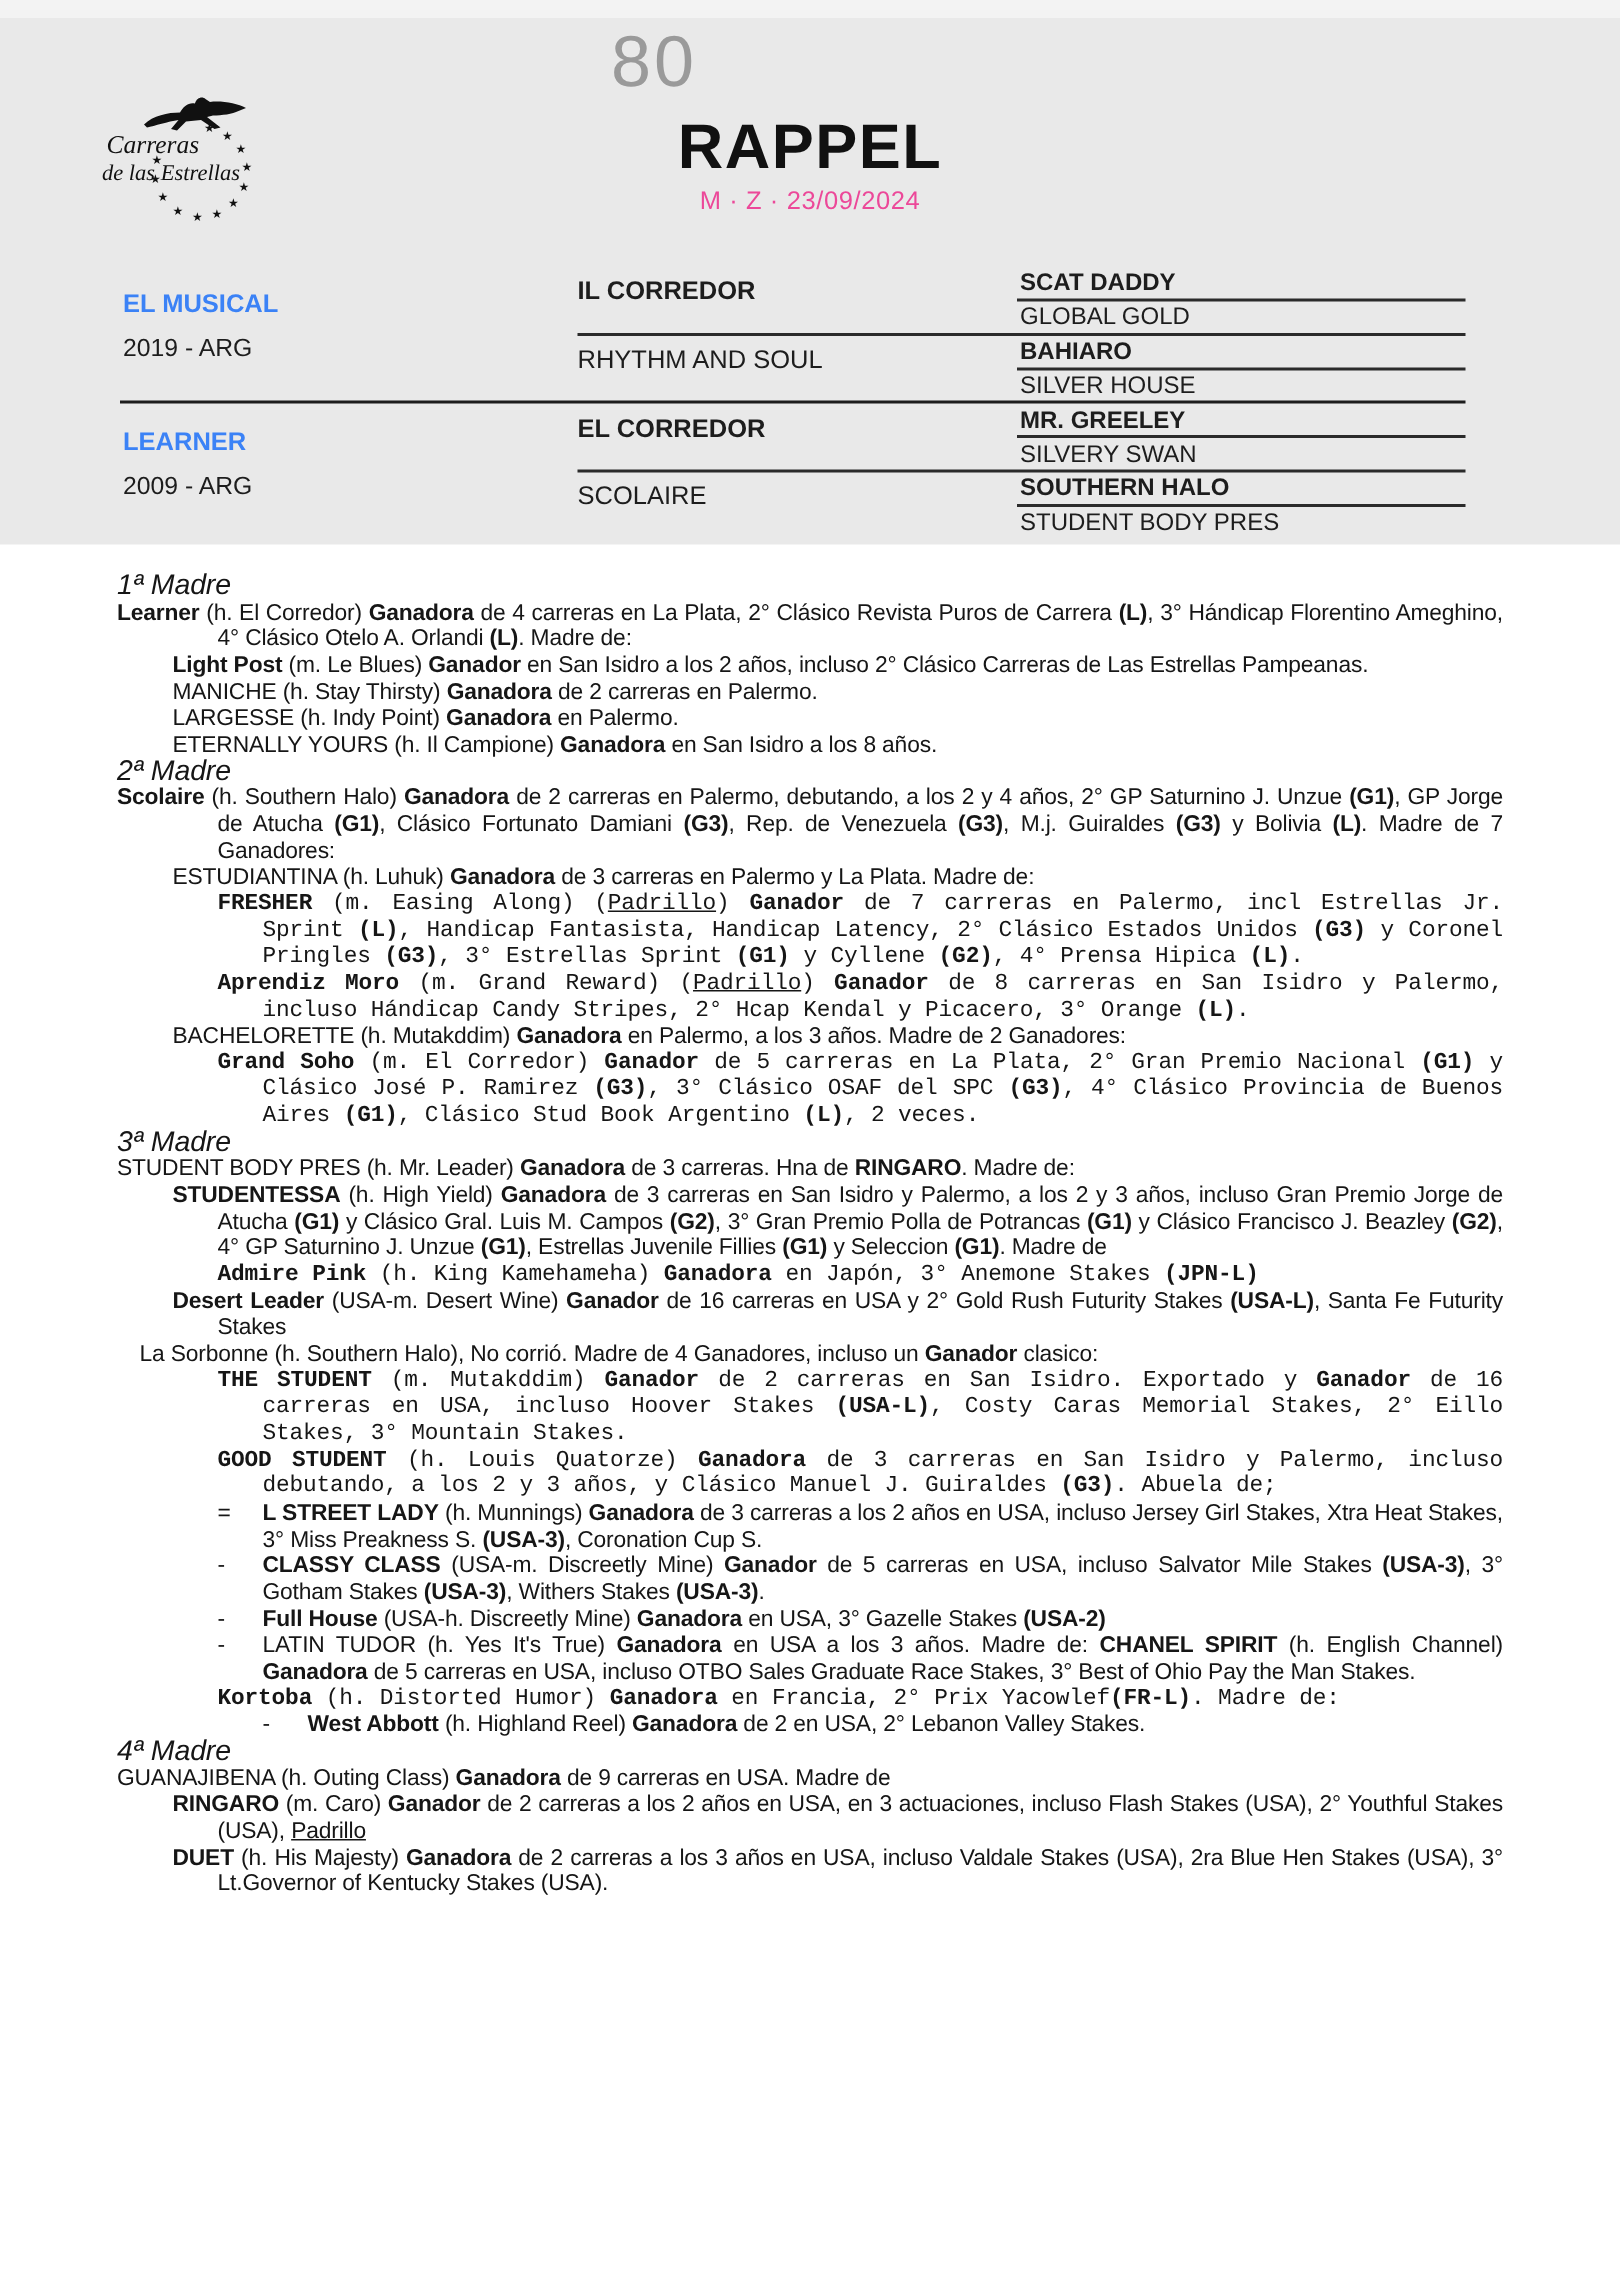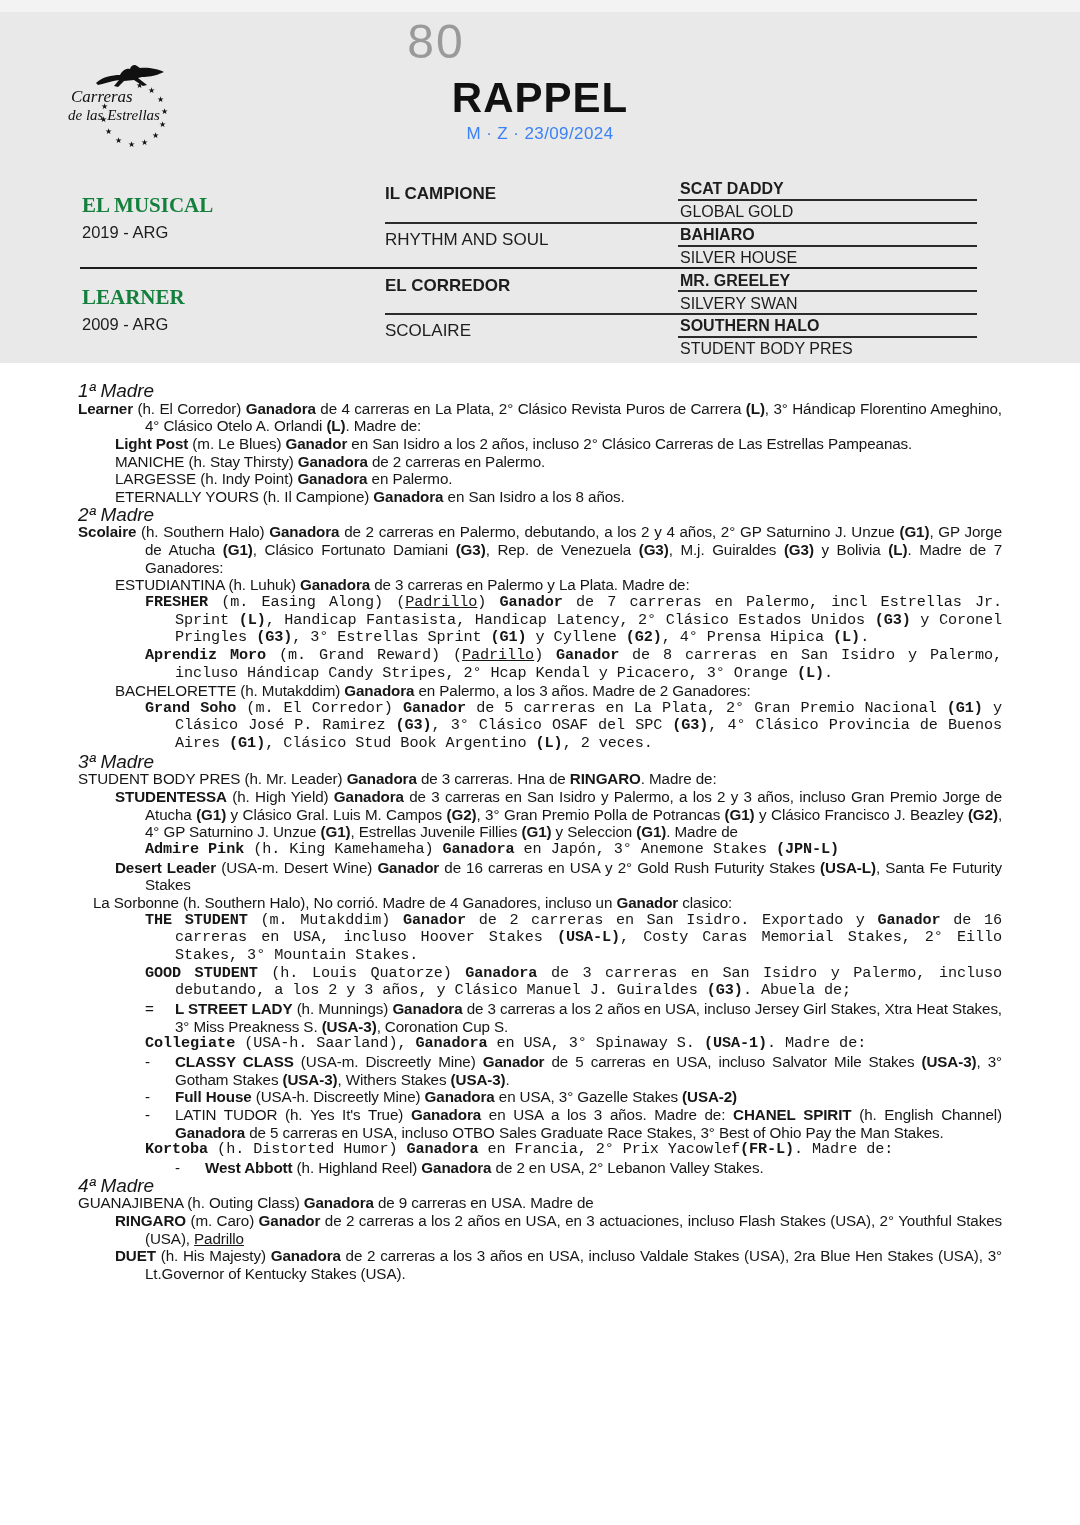--- a/index.html
+++ b/index.html
@@ -5,28 +5,28 @@
   html,body{margin:0;padding:0;background:#ffffff;}
   .page{position:relative;width:1080px;height:1525px;background:#ffffff;overflow:hidden;
         font-family:"Liberation Sans",sans-serif;color:#1d1d1d;}
   .band{position:absolute;left:0;top:0;width:1080px;height:363px;background:#e9e9e9;}
   .band-top{position:absolute;left:0;top:0;width:1080px;height:12px;background:#f3f3f3;}
   .page-number{position:absolute;left:0;top:14px;width:872px;text-align:center;
        font-size:48px;font-weight:200;color:#9a9a9a;letter-spacing:2px;}
   .horse-name{position:absolute;left:0;top:74px;width:1080px;text-align:center;
        font-size:42px;font-weight:800;letter-spacing:1px;color:#111;}
   .horse-subtitle{position:absolute;left:0;top:124px;width:1080px;text-align:center;
-       font-size:17px;font-weight:500;letter-spacing:0.4px;color:#3b82f6;}
+       font-size:17px;font-weight:500;letter-spacing:0.4px;color:#ec4899;}
   .logo{position:absolute;left:68px;top:64px;width:140px;height:100px;}
   .logo text.l1{font-family:"Liberation Serif",serif;font-style:italic;font-size:17px;fill:#111;}
   .logo text.l2{font-family:"Liberation Serif",serif;font-style:italic;font-size:15px;fill:#111;}
   .logo text.star{font-size:8px;fill:#111;}
   
   .ped-cell{position:absolute;white-space:nowrap;}
-  .g1name{font-size:21px;font-weight:800;color:#15803d;font-family:Liberation Serif, serif;}
+  .g1name{font-size:17px;font-weight:800;color:#3b82f6;}
   .g1info{font-size:16.5px;color:#1d1d1d;}
   .g2{left:385px;font-size:17px;}
   .g3{left:680px;font-size:16px;width:297px;}
   .bold{font-weight:700;}
   .st-line{position:absolute;height:1.5px;background:#2b2b2b;}
   .st-thick{height:2px;background:#1d1d1d;}
   
   .bodytext{position:absolute;left:78px;top:382px;width:924px;font-size:15.2px;
        line-height:17.65px;letter-spacing:-0.1px;color:#161616;}
   .para{text-align:justify;}
@@ -75,21 +75,21 @@
 
   <div class="horse-name">RAPPEL</div>
   <div class="horse-subtitle">M · Z · 23/09/2024</div>
 
   <div>
     <div class="ped-cell g1name" style="left:82px;top:193px;">EL MUSICAL</div>
     <div class="ped-cell g1info" style="left:82px;top:223px;">2019 - ARG</div>
     <div class="ped-cell g1name" style="left:82px;top:285px;">LEARNER</div>
     <div class="ped-cell g1info" style="left:82px;top:315px;">2009 - ARG</div>
 
-    <div class="ped-cell g2 bold" style="top:184px;">IL CAMPIONE</div>
+    <div class="ped-cell g2 bold" style="top:184px;">IL CORREDOR</div>
     <div class="ped-cell g2" style="top:230px;">RHYTHM AND SOUL</div>
     <div class="ped-cell g2 bold" style="top:276px;">EL CORREDOR</div>
     <div class="ped-cell g2" style="top:321px;">SCOLAIRE</div>
 
     <div class="ped-cell g3 bold" style="top:180px;">SCAT DADDY</div>
     <div class="ped-cell g3" style="top:203px;">GLOBAL GOLD</div>
     <div class="ped-cell g3 bold" style="top:226px;">BAHIARO</div>
     <div class="ped-cell g3" style="top:249px;">SILVER HOUSE</div>
     <div class="ped-cell g3 bold" style="top:272px;">MR. GREELEY</div>
     <div class="ped-cell g3" style="top:295px;">SILVERY SWAN</div>
@@ -121,21 +121,20 @@
       <div class="para l2"><span class="b">Grand Soho</span><span> (m. El Corredor) </span><span class="b">Ganador</span><span> de 5 carreras en La Plata, 2° Gran Premio Nacional </span><span class="b">(G1)</span><span> y Clásico José P. Ramirez </span><span class="b">(G3)</span><span>, 3° Clásico OSAF del SPC </span><span class="b">(G3)</span><span>, 4° Clásico Provincia de Buenos Aires </span><span class="b">(G1)</span><span>, Clásico Stud Book Argentino </span><span class="b">(L)</span><span>, 2 veces.</span></div>
       <div class="para head">3ª Madre</div>
       <div class="para l0"><span>STUDENT BODY PRES (h. Mr. Leader) </span><span class="b">Ganadora</span><span> de 3 carreras. Hna de </span><span class="b">RINGARO</span><span>. Madre de:</span></div>
       <div class="para l1"><span class="b">STUDENTESSA</span><span> (h. High Yield) </span><span class="b">Ganadora</span><span> de 3 carreras en San Isidro y Palermo, a los 2 y 3 años, incluso Gran Premio Jorge de Atucha </span><span class="b">(G1)</span><span> y Clásico Gral. Luis M. Campos </span><span class="b">(G2)</span><span>, 3° Gran Premio Polla de Potrancas </span><span class="b">(G1)</span><span> y Clásico Francisco J. Beazley </span><span class="b">(G2)</span><span>, 4° GP Saturnino J. Unzue </span><span class="b">(G1)</span><span>, Estrellas Juvenile Fillies </span><span class="b">(G1)</span><span> y Seleccion </span><span class="b">(G1)</span><span>. Madre de</span></div>
       <div class="para l2"><span class="b">Admire Pink</span><span> (h. King Kamehameha) </span><span class="b">Ganadora</span><span> en Japón, 3° Anemone Stakes </span><span class="b">(JPN-L)</span></div>
       <div class="para l1"><span class="b">Desert Leader</span><span> (USA-m. Desert Wine) </span><span class="b">Ganador</span><span> de 16 carreras en USA y 2° Gold Rush Futurity Stakes </span><span class="b">(USA-L)</span><span>, Santa Fe Futurity Stakes</span></div>
       <div class="para l05"><span>La Sorbonne (h. Southern Halo), No corrió. Madre de 4 Ganadores, incluso un </span><span class="b">Ganador</span><span> clasico:</span></div>
       <div class="para l2"><span class="b">THE STUDENT</span><span> (m. Mutakddim) </span><span class="b">Ganador</span><span> de 2 carreras en San Isidro. Exportado y </span><span class="b">Ganador</span><span> de 16 carreras en USA, incluso Hoover Stakes </span><span class="b">(USA-L)</span><span>, Costy Caras Memorial Stakes, 2° Eillo Stakes, 3° Mountain Stakes.</span></div>
       <div class="para l2"><span class="b">GOOD STUDENT</span><span> (h. Louis Quatorze) </span><span class="b">Ganadora</span><span> de 3 carreras en San Isidro y Palermo, incluso debutando, a los 2 y 3 años, y Clásico Manuel J. Guiraldes </span><span class="b">(G3)</span><span>. Abuela de;</span></div>
       <div class="para l2d"><span class="marker">=</span><span class="b">L STREET LADY</span><span> (h. Munnings) </span><span class="b">Ganadora</span><span> de 3 carreras a los 2 años en USA, incluso Jersey Girl Stakes, Xtra Heat Stakes, 3° Miss Preakness S. </span><span class="b">(USA-3)</span><span>, Coronation Cup S.</span></div>
-      <div class="para l2"><span class="b">Collegiate</span><span> (USA-h. Saarland), </span><span class="b">Ganadora</span><span> en USA, 3° Spinaway S. </span><span class="b">(USA-1)</span><span>. Madre de:</span></div>
       <div class="para l2d"><span class="marker">-</span><span class="b">CLASSY CLASS</span><span> (USA-m. Discreetly Mine) </span><span class="b">Ganador</span><span> de 5 carreras en USA, incluso Salvator Mile Stakes </span><span class="b">(USA-3)</span><span>, 3° Gotham Stakes </span><span class="b">(USA-3)</span><span>, Withers Stakes </span><span class="b">(USA-3)</span><span>.</span></div>
       <div class="para l2d"><span class="marker">-</span><span class="b">Full House</span><span> (USA-h. Discreetly Mine) </span><span class="b">Ganadora</span><span> en USA, 3° Gazelle Stakes </span><span class="b">(USA-2)</span></div>
       <div class="para l2d"><span class="marker">-</span><span>LATIN TUDOR (h. Yes It's True) </span><span class="b">Ganadora</span><span> en USA a los 3 años. Madre de: </span><span class="b">CHANEL SPIRIT</span><span> (h. English Channel) </span><span class="b">Ganadora</span><span> de 5 carreras en USA, incluso OTBO Sales Graduate Race Stakes, 3° Best of Ohio Pay the Man Stakes.</span></div>
       <div class="para l2"><span class="b">Kortoba</span><span> (h. Distorted Humor) </span><span class="b">Ganadora</span><span> en Francia, 2° Prix Yacowlef</span><span class="b">(FR-L)</span><span>. Madre de:</span></div>
       <div class="para l3d"><span class="marker">-</span><span class="b">West Abbott</span><span> (h. Highland Reel) </span><span class="b">Ganadora</span><span> de 2 en USA, 2° Lebanon Valley Stakes.</span></div>
       <div class="para head">4ª Madre</div>
       <div class="para l0"><span>GUANAJIBENA (h. Outing Class) </span><span class="b">Ganadora</span><span> de 9 carreras en USA. Madre de</span></div>
       <div class="para l1"><span class="b">RINGARO</span><span> (m. Caro) </span><span class="b">Ganador</span><span> de 2 carreras a los 2 años en USA, en 3 actuaciones, incluso Flash Stakes (USA), 2° Youthful Stakes (USA), </span><span class="u">Padrillo</span></div>
       <div class="para l1"><span class="b">DUET</span><span> (h. His Majesty) </span><span class="b">Ganadora</span><span> de 2 carreras a los 3 años en USA, incluso Valdale Stakes (USA), 2ra Blue Hen Stakes (USA), 3° Lt.Governor of Kentucky Stakes (USA).</span></div>
     </div>

